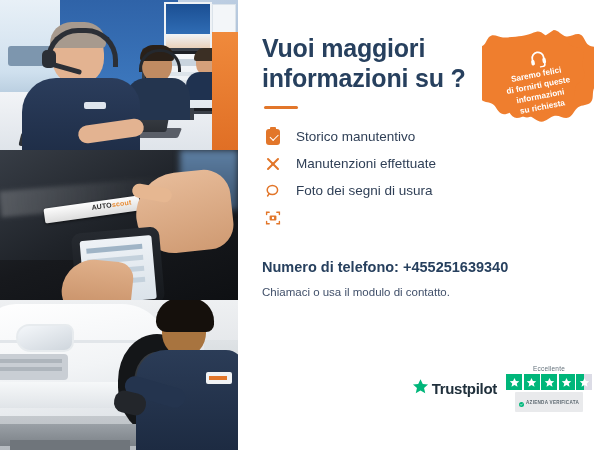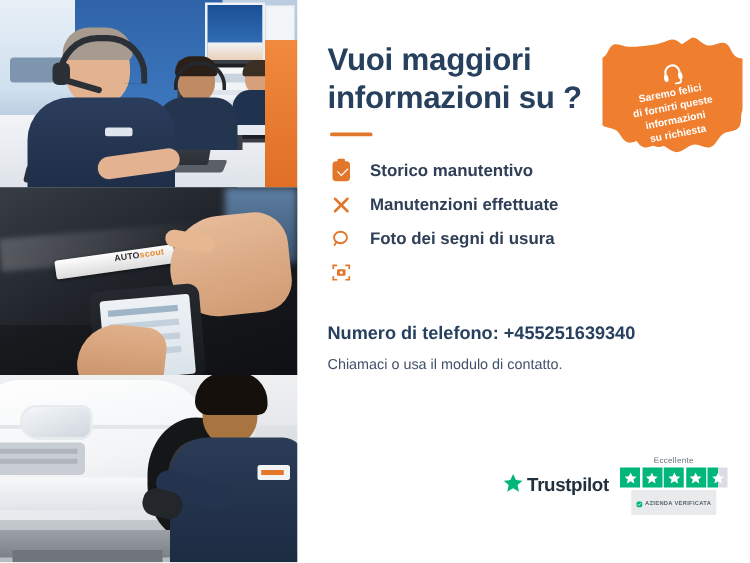--- a/index.html
+++ b/index.html
@@ -354,21 +354,20 @@
     display: flex;
     align-items: center;
     justify-content: center;
     margin-right: 12px;
     color: #e2762a;
   }
   .f-label {
     font-size: 13.5px;
     color: #2f3f56;
     white-space: nowrap;
-    font-weight: bold;
   }
   .ic-clip {
     width: 14px; height: 16px; background: #e2762a; border-radius: 3px;
     position: relative;
   }
   .ic-clip:before {
     content:""; position:absolute; left:4px; top:-2px; width:6px; height:4px;
     background:#e2762a; border-radius:1px;
   }
   .ic-clip:after {
@@ -427,21 +426,21 @@
   .badge-headset {
     position: absolute;
     top: 21px; left: 50%;
     transform: translateX(-50%) rotate(-11deg);
     color: #ffffff;
   }
 
   
   .trustpilot {
     position: absolute;
-    right: 18px;
+    right: 8px;
     bottom: 38px;
     display: flex;
     align-items: center;
     gap: 9px;
   }
   .tp-logo { display: flex; align-items: center; gap: 3px; }
   .tp-word {
     font-size: 15px;
     font-weight: 700;
     color: #20303c;

